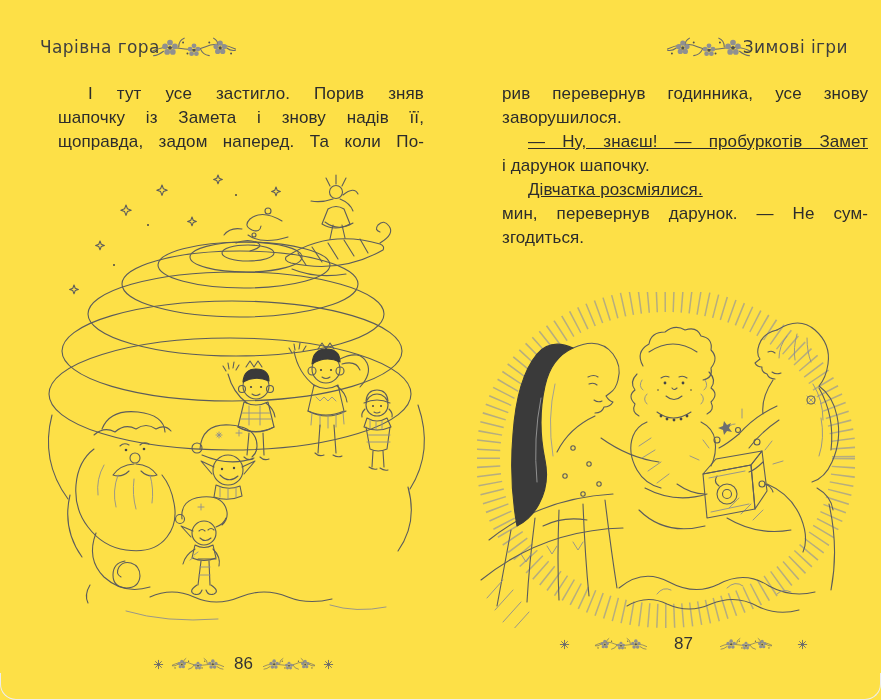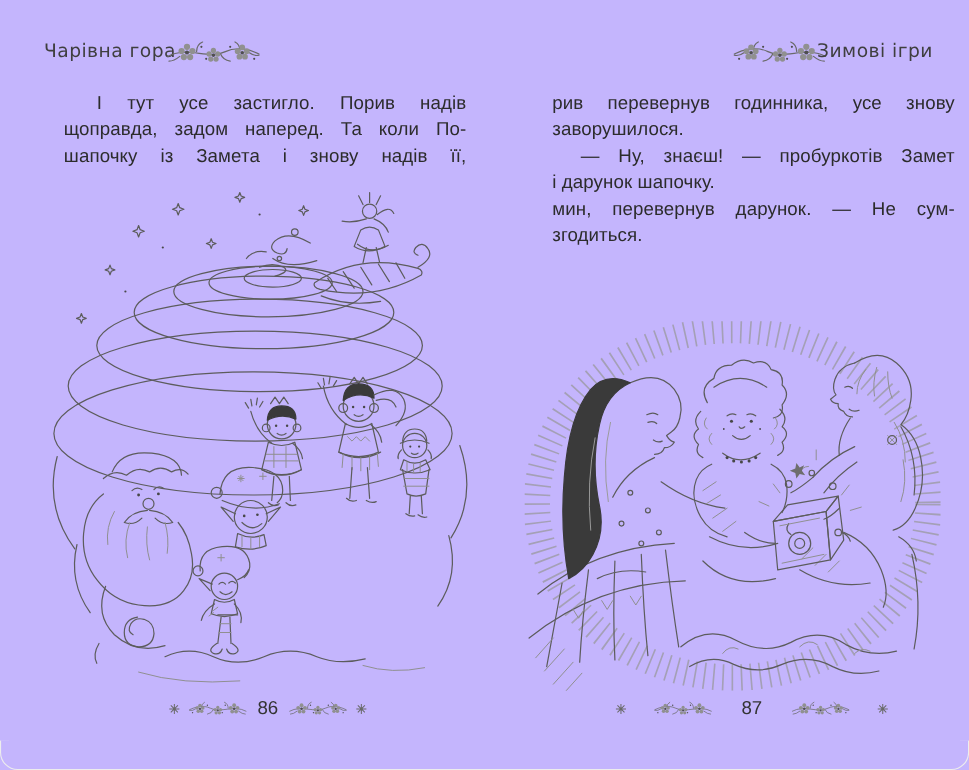--- a/index.html
+++ b/index.html
@@ -1,36 +1,36 @@
 <!DOCTYPE html>
 <html><head>
 <meta charset="utf-8">
 <style>
   html,body{margin:0;padding:0;background:#ffffff;}
   body{width:881px;height:700px;font-family:"Liberation Sans",sans-serif;}
-  .sheet{position:relative;width:881px;height:700px;background:#c4b5fd;overflow:hidden;}
+  .sheet{position:relative;width:881px;height:700px;background:#fde047;overflow:hidden;}
 
   
   .pg-header-title{position:absolute;top:37px;font-size:17px;color:#3f3f3f;
     font-family:"DejaVu Sans",sans-serif;letter-spacing:.4px;white-space:nowrap;}
   .left-title{left:40px;}
   .right-title{right:33px;margin-left:42px;}
   .orn{position:absolute;top:36px;width:92px;height:24px;}
   .orn-left{left:148px;}
   .orn-right{left:663px;transform:scaleX(-1);}
 
   
   .textcol{position:absolute;top:82px;width:366px;font-size:17px;line-height:24px;
     color:#2c2c2c;letter-spacing:.1px;}
   .tc-left{left:58px;}
   .tc-right{left:487px;margin-left:15px;}
   .ln{text-align:justify;text-align-last:justify;}
   .ln.end{text-align-last:left;}
   .ln.ind{text-indent:30px;}
-  .ln.ind2{text-indent:26px;}
+  .ln.ind2{text-indent:26px;text-decoration:underline;}
 
   
   .illus{position:absolute;}
   .il-left{left:30px;top:165px;}
   .il-right{left:477px;top:292px;}
   .sk path,.sk circle,.sk ellipse{stroke:#5c5c5c;fill:none;stroke-width:1.1;
     stroke-linecap:round;stroke-linejoin:round;}
   .sk .hairfill{fill:#3a3a3a;stroke:#3a3a3a;}
   .sk .dot{fill:#474747;stroke:none;}
   .sk .spark{fill:#6e6e6e;stroke:none;}
@@ -38,21 +38,21 @@
   .sk .hl{stroke:#9a9a9a;stroke-width:.9;}
   .rad{fill:none;stroke:#979797;stroke-width:24;stroke-dasharray:1.5 7;opacity:.7;}
 
   
   .orn-st{stroke:#6a6a6a;fill:none;stroke-width:1;stroke-linecap:round;}
   .petal{fill:#909090;stroke:none;}
   .pcore{fill:#4f4f4f;stroke:none;}
 
   
   .footer{position:absolute;top:634px;display:flex;align-items:center;gap:7px;}
-  .f-left{left:153px;}
+  .f-left{left:153px;margin-top:20px;}
   .f-right{left:559px;gap:24px;}
   .pnum{font-size:17px;color:#343434;margin:0 2px;}
   .fsprig{width:54px;height:15px;}
   .fsprig.flip{transform:scaleX(-1);}
   .aster{width:11px;height:11px;}
 
   
   .bottom-edge{position:absolute;left:0;right:0;bottom:0;height:26px;
     border:1px solid #ededed;border-top:none;border-radius:0 0 16px 16px;pointer-events:none;}
 </style>
@@ -106,30 +106,31 @@
   <svg class="orn orn-left" viewBox="0 0 80 22">
       <use href="#sprig"></use>
     </svg>
 
   <svg class="orn orn-right" viewBox="0 0 80 22">
       <use href="#sprig"></use>
     </svg>
   <span class="pg-header-title right-title">Зимові ігри</span>
 
   <div class="textcol tc-left">
-    <div class="ln ind">І тут усе застигло. Порив надів</div>
+    <div class="ln ind">І тут усе застигло. Порив зняв</div>
+    <div class="ln">шапочку із Замета і знову надів її,</div>
     <div class="ln">щоправда, задом наперед. Та коли По-</div>
-    <div class="ln">шапочку із Замета і знову надів її,</div>
   </div>
 
   <div class="textcol tc-right">
     <div class="ln">рив перевернув годинника, усе знову</div>
     <div class="ln end">заворушилося.</div>
     <div class="ln ind2">— Ну, знаєш! — пробуркотів Замет</div>
     <div class="ln end">і дарунок шапочку.</div>
+    <div class="ln ind2 end">Дівчатка розсміялися.</div>
     <div class="ln">мин, перевернув дарунок. — Не сум-</div>
     <div class="ln end">згодиться.</div>
   </div>
 
   <svg class="illus il-left" width="410" height="465" viewBox="0 0 410 465">
     <g class="sk">
 
       <path d="M220,86 q14,-4 8,-8 q-10,-5 -22,0"></path>
       <ellipse cx="218" cy="88" rx="26" ry="8"></ellipse>
       <ellipse cx="216" cy="92" rx="56" ry="15"></ellipse>

